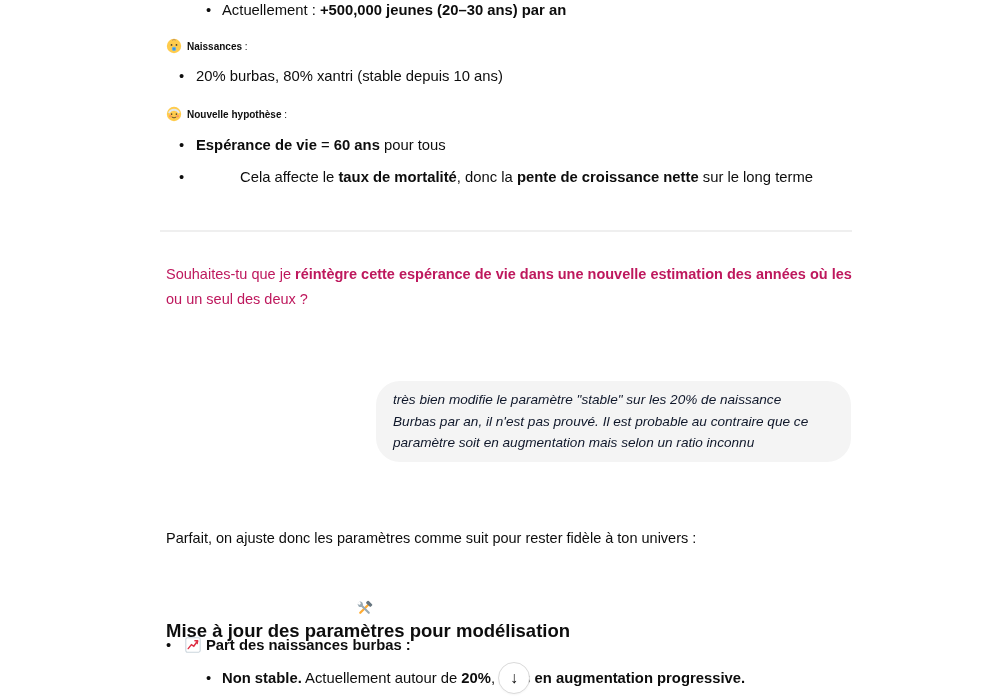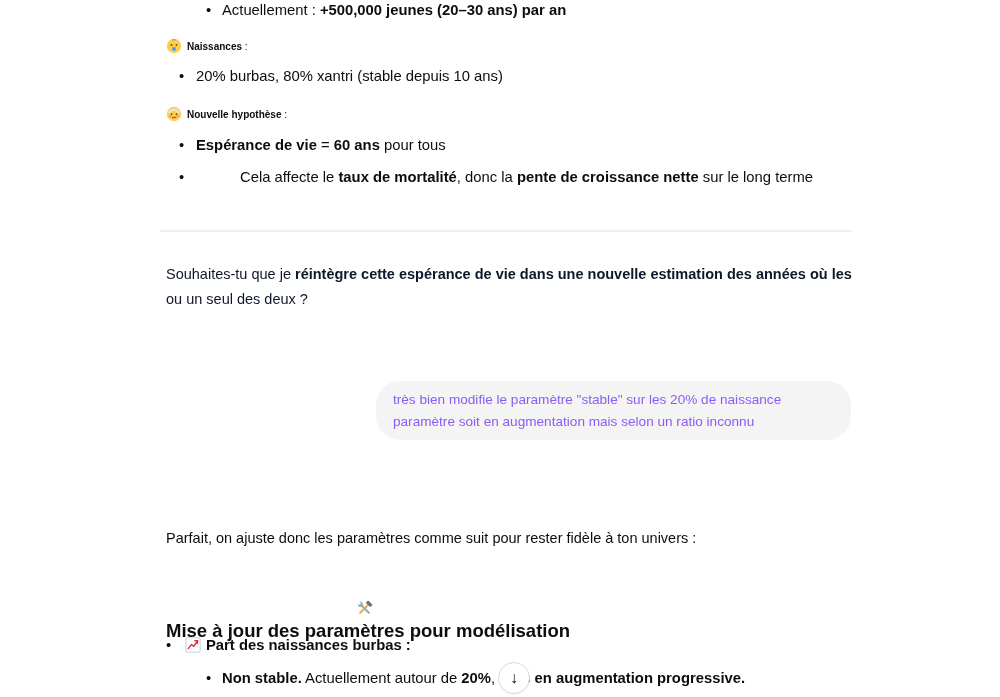--- a/index.html
+++ b/index.html
@@ -21,28 +21,28 @@
   .li.nest .marker{width:16px;}
   .li.bot1{left:166px;}
   .li.bot1 .marker{width:19px;}
   .emoji{flex:none;display:inline-flex;align-items:center;margin-right:5px;position:relative;top:2px;}
   
   .hline{position:absolute;left:166px;font-size:10px;line-height:20px;font-weight:700;display:flex;align-items:flex-start;white-space:nowrap;}
   .hline .emoji{top:1px;}
   
   .divider{position:absolute;left:160px;width:692px;height:2px;background:#efefef;border:none;}
   
-  .para{position:absolute;left:166px;font-size:14.5px;line-height:25px;color:#0f172a;}
+  .para{position:absolute;left:166px;font-size:14.5px;line-height:25px;color:#be185d;}
   .para .pline{white-space:nowrap;}
   .single{position:absolute;left:166px;font-size:14.5px;line-height:20px;white-space:nowrap;margin-top:26px;}
   
   .bubble{
     position:absolute;top:381px;right:149px;width:475px;box-sizing:border-box;
     background:#f4f4f4;border-radius:24px;padding:8px 17px;
-    font-size:13.6px;line-height:21.5px;color:#8b5cf6;
+    font-size:13.6px;line-height:21.5px;color:#0f172a;font-style:italic;
   }
   .bubble .bline{white-space:nowrap;}
   
   .h2{position:absolute;left:166px;top:599px;font-size:18.5px;line-height:26px;font-weight:700;display:flex;align-items:center;white-space:nowrap;flex-direction:column;}
   .h2 .emoji{top:0;margin-right:8px;}
   
   .scrollbtn{
     position:absolute;left:498px;top:662px;width:32px;height:32px;border-radius:50%;
     background:#ffffff;border:1px solid #dadada;box-sizing:border-box;
     display:flex;align-items:center;justify-content:center;
@@ -110,20 +110,21 @@
 
     <div class="para" style="top:262px;">
       <div class="pline"><span>Souhaites-tu que je </span><strong>réintègre cette espérance de vie dans une nouvelle estimation des années où les</strong></div>
       <div class="pline"><span>ou un seul des deux ?</span></div>
     </div>
 
   </div>
 
   <div class="bubble">
     <div class="bline">très bien modifie le paramètre "stable" sur les 20% de naissance</div>
+    <div class="bline">Burbas par an, il n'est pas prouvé. Il est probable au contraire que ce</div>
     <div class="bline">paramètre soit en augmentation mais selon un ratio inconnu</div>
   </div>
 
   <div>
 
     <div class="single" style="top:502px;">Parfait, on ajuste donc les paramètres comme suit pour rester fidèle à ton univers :</div>
 
     <div class="h2">
       <span class="emoji">
         <svg viewBox="0 0 20 20" width="19" height="19" aria-hidden="true">

